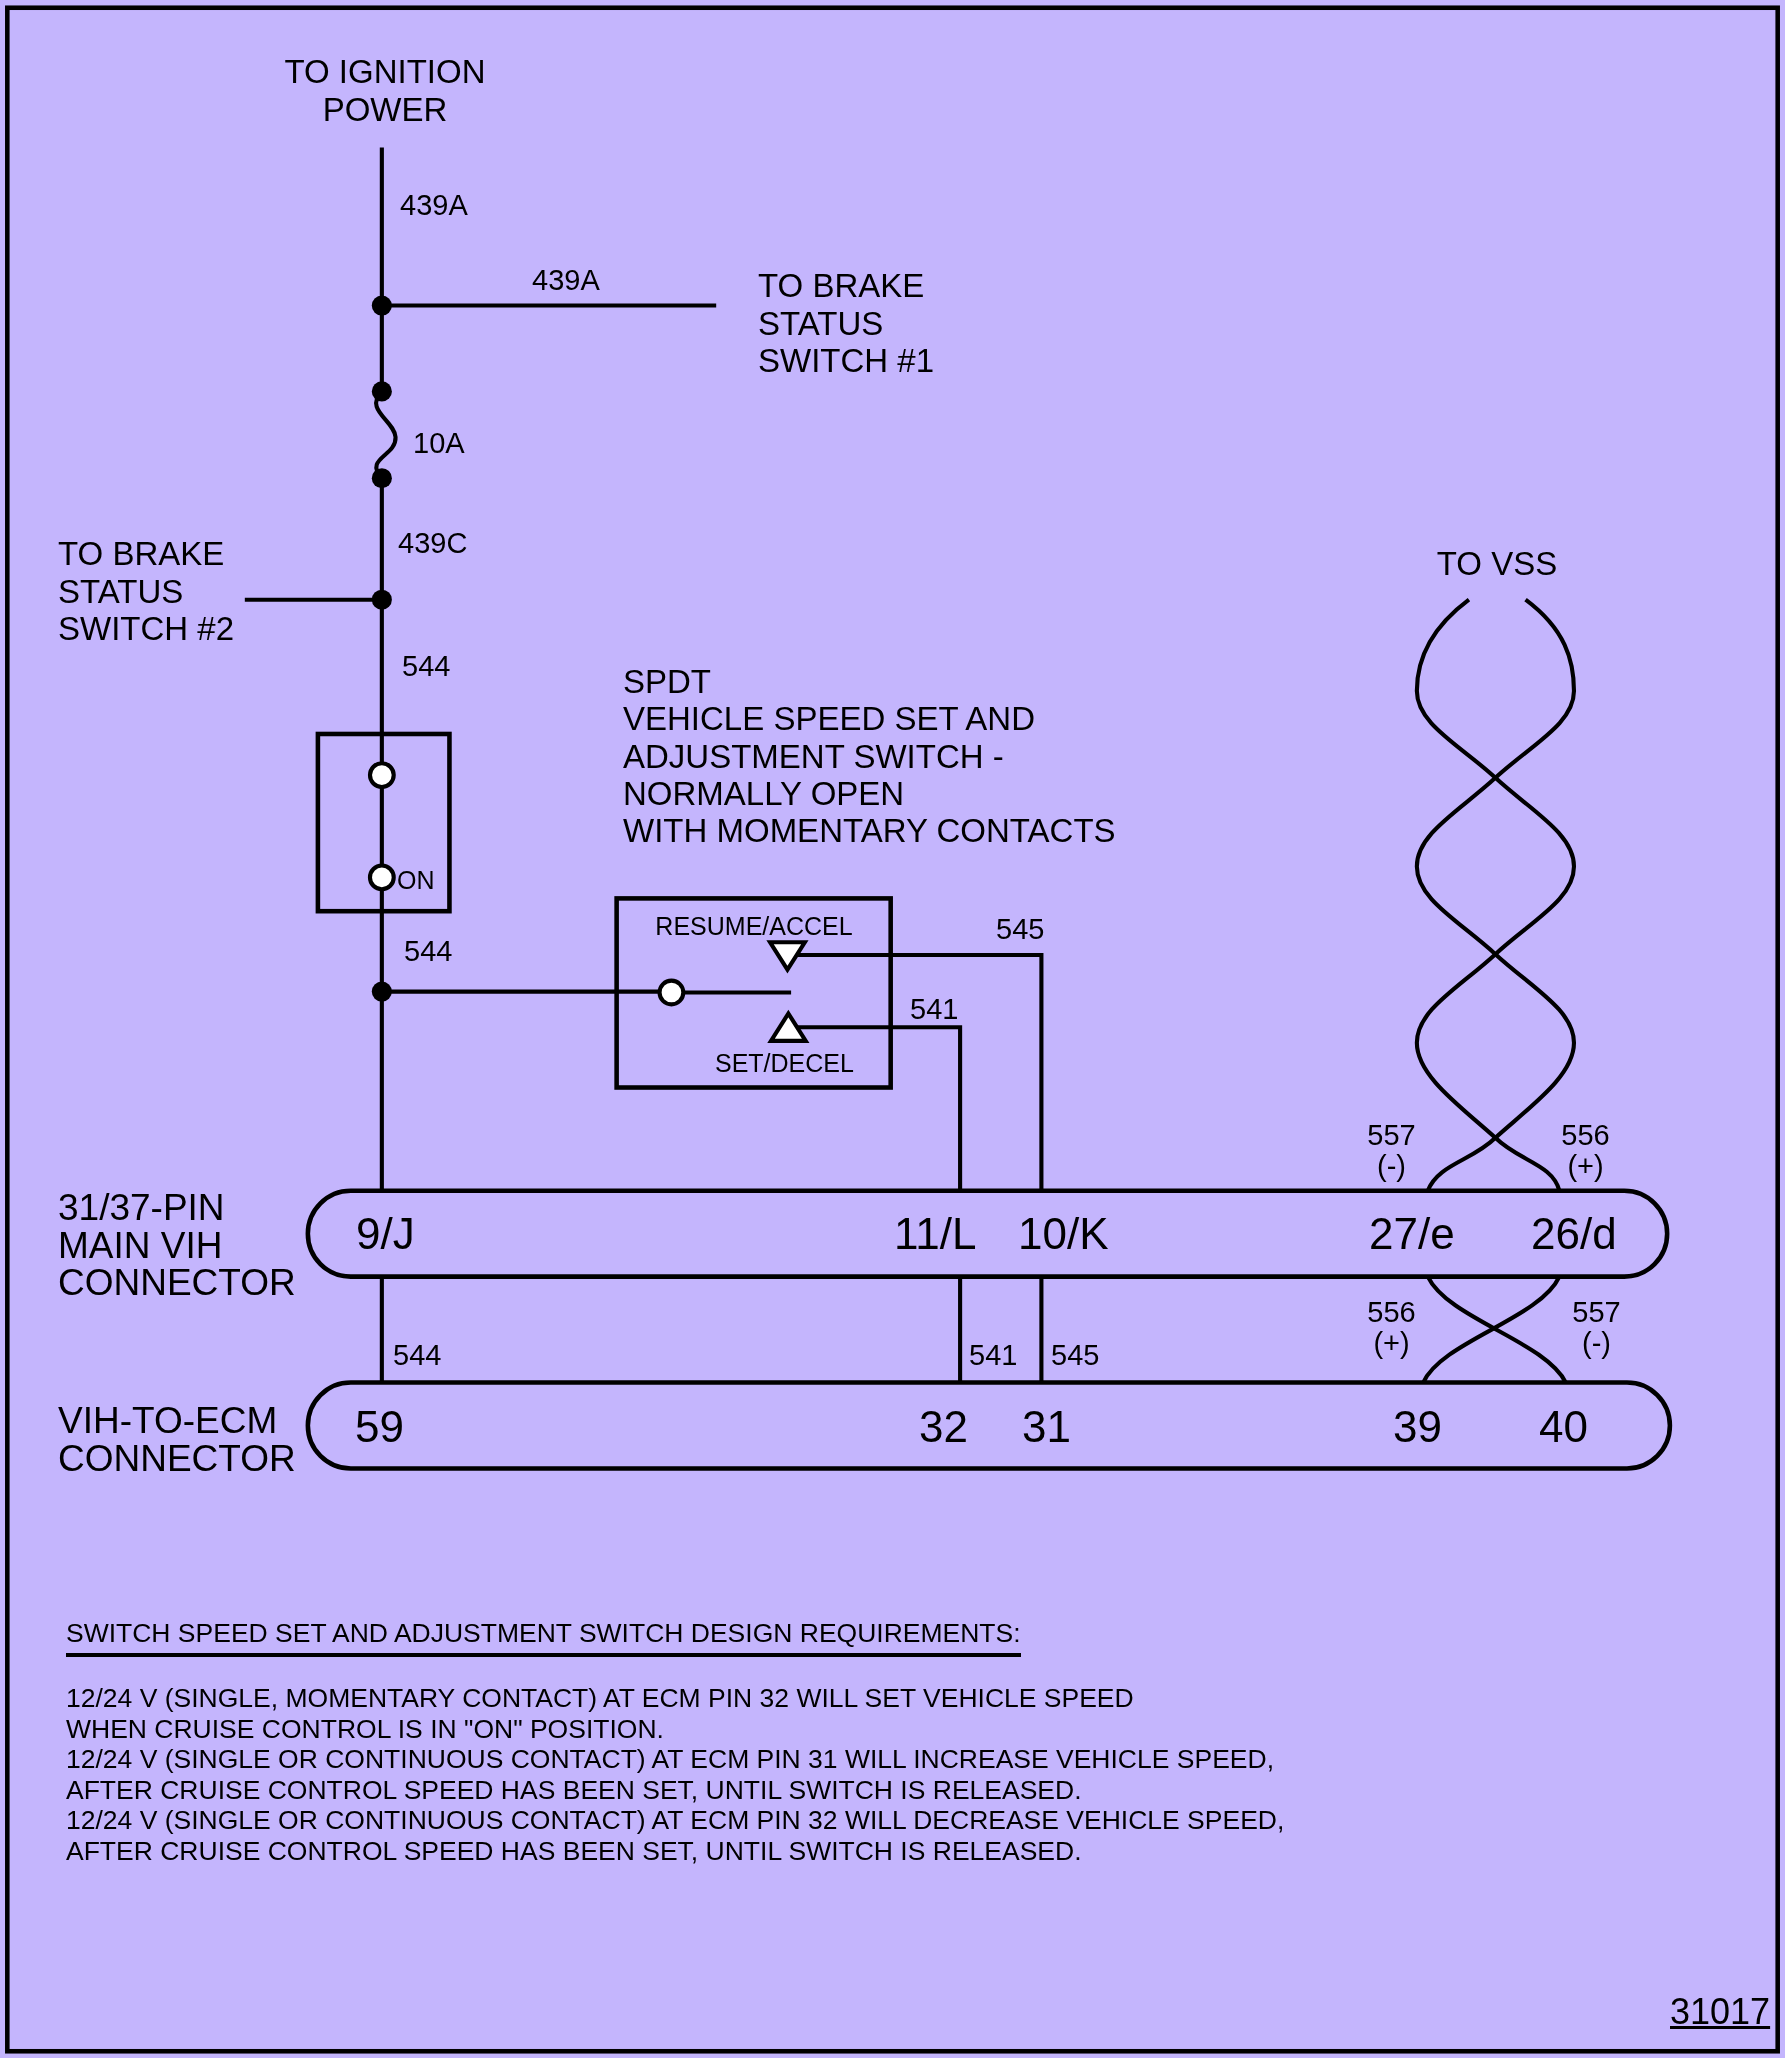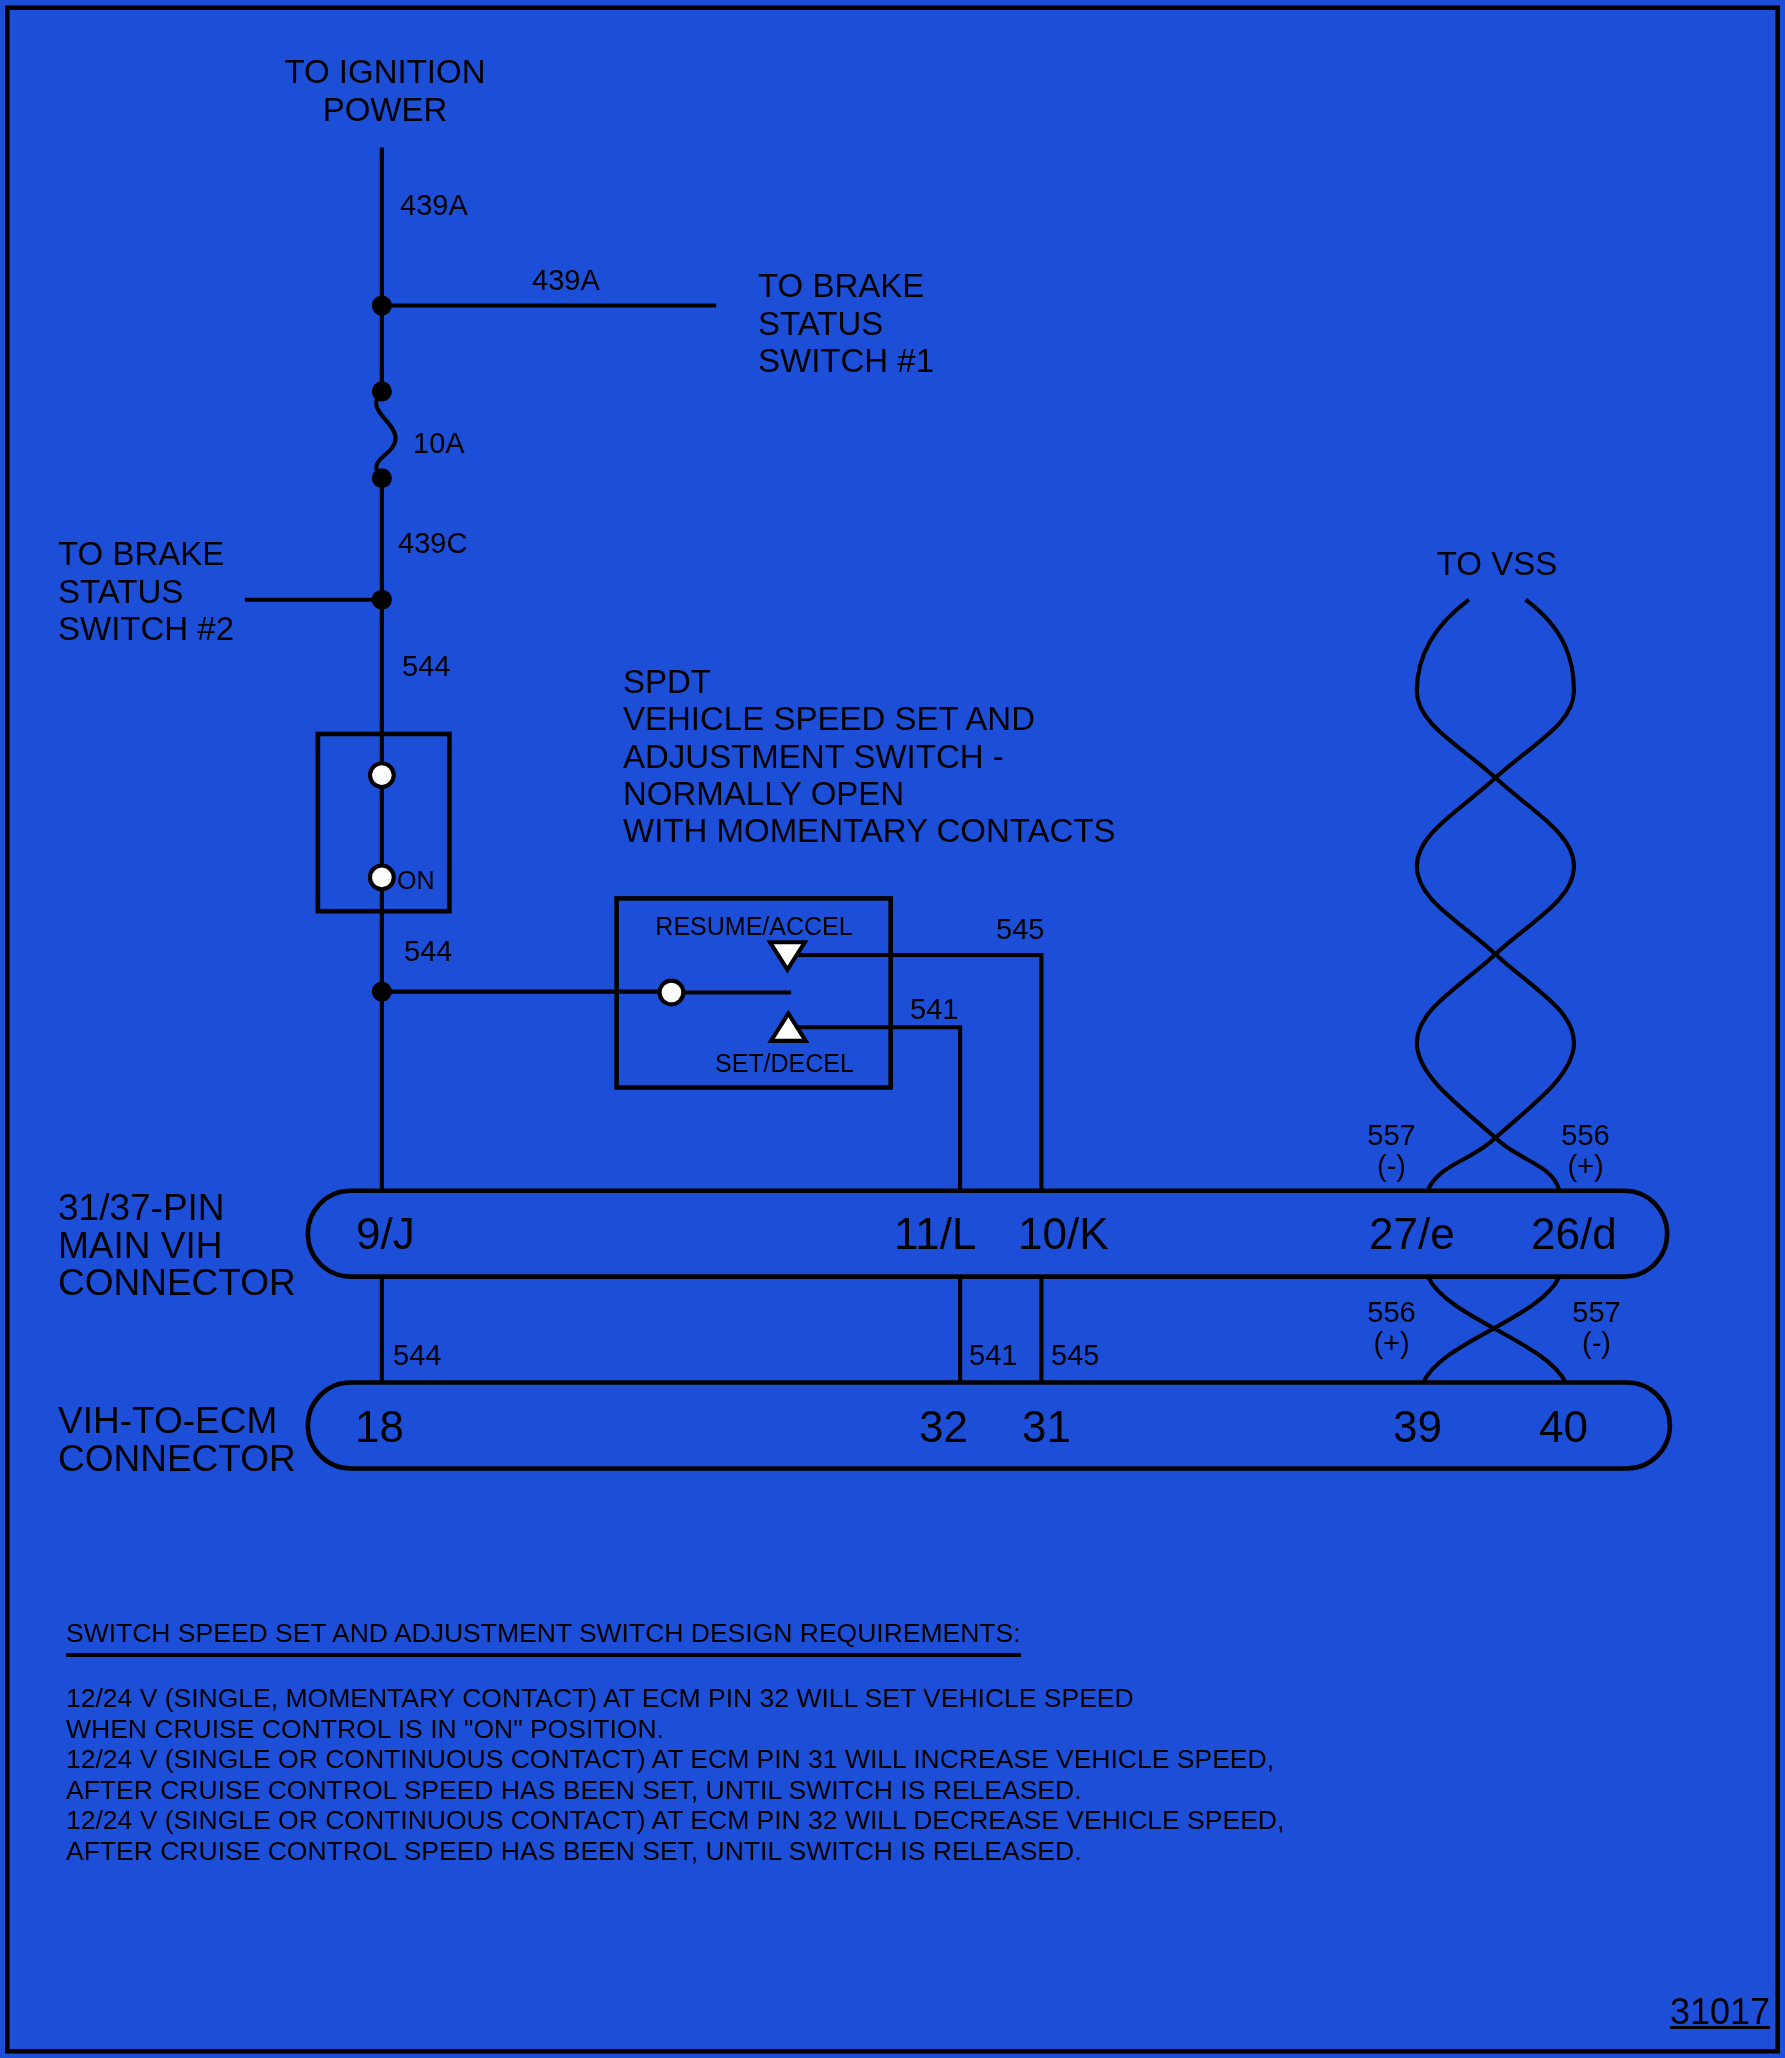--- a/index.html
+++ b/index.html
@@ -1,19 +1,19 @@
 <!DOCTYPE html>
 <html style="font-size:14.6px"><head>
 <meta charset="utf-8">
 <style>
   html,body{margin:0;padding:0;background:#fff;}
   .stage{
     position:relative;
     width:1785px;height:2059px;
-    background:#1d4ed8;
+    background:#c4b5fd;
     font-family:"Liberation Sans","DejaVu Sans",sans-serif;
     color:#000;
     overflow:hidden;
   }
   .art{position:absolute;left:0;top:0;}
   .lbl{
     position:absolute;
     white-space:pre-line;
     line-height:1.12;
     letter-spacing:0;
@@ -143,21 +143,21 @@
 CONNECTOR</div>
   <div class="lbl fs-conn" style="left:58px;top:1402px;">VIH-TO-ECM
 CONNECTOR</div>
 
   <div class="lbl fs-pin nowrap" style="left:356px;top:1212px;">9/J</div>
   <div class="lbl fs-pin nowrap" style="left:894px;top:1212px;">11/L</div>
   <div class="lbl fs-pin nowrap" style="left:1018px;top:1212px;text-align:center;">10/K</div>
   <div class="lbl fs-pin nowrap" style="left:1369px;top:1212px;">27/e</div>
   <div class="lbl fs-pin nowrap" style="left:1531px;top:1212px;">26/d</div>
 
-  <div class="lbl fs-pin nowrap" style="left:355px;top:1405px;">18</div>
+  <div class="lbl fs-pin nowrap" style="left:355px;top:1405px;">59</div>
   <div class="lbl fs-pin nowrap" style="left:919px;top:1405px;">32</div>
   <div class="lbl fs-pin nowrap" style="left:1022px;top:1405px;">31</div>
   <div class="lbl fs-pin nowrap" style="left:1393px;top:1405px;">39</div>
   <div class="lbl fs-pin nowrap" style="left:1539px;top:1405px;">40</div>
 
   <div class="lbl notes-heading" style="left:66px;top:1619px;">SWITCH SPEED SET AND ADJUSTMENT SWITCH DESIGN REQUIREMENTS:</div>
   <div class="lbl fs-note" style="left:66px;top:1683px;">12/24 V (SINGLE, MOMENTARY CONTACT) AT ECM PIN 32 WILL SET VEHICLE SPEED
 WHEN CRUISE CONTROL IS IN "ON" POSITION.
 12/24 V (SINGLE OR CONTINUOUS CONTACT) AT ECM PIN 31 WILL INCREASE VEHICLE SPEED,
 AFTER CRUISE CONTROL SPEED HAS BEEN SET, UNTIL SWITCH IS RELEASED.

